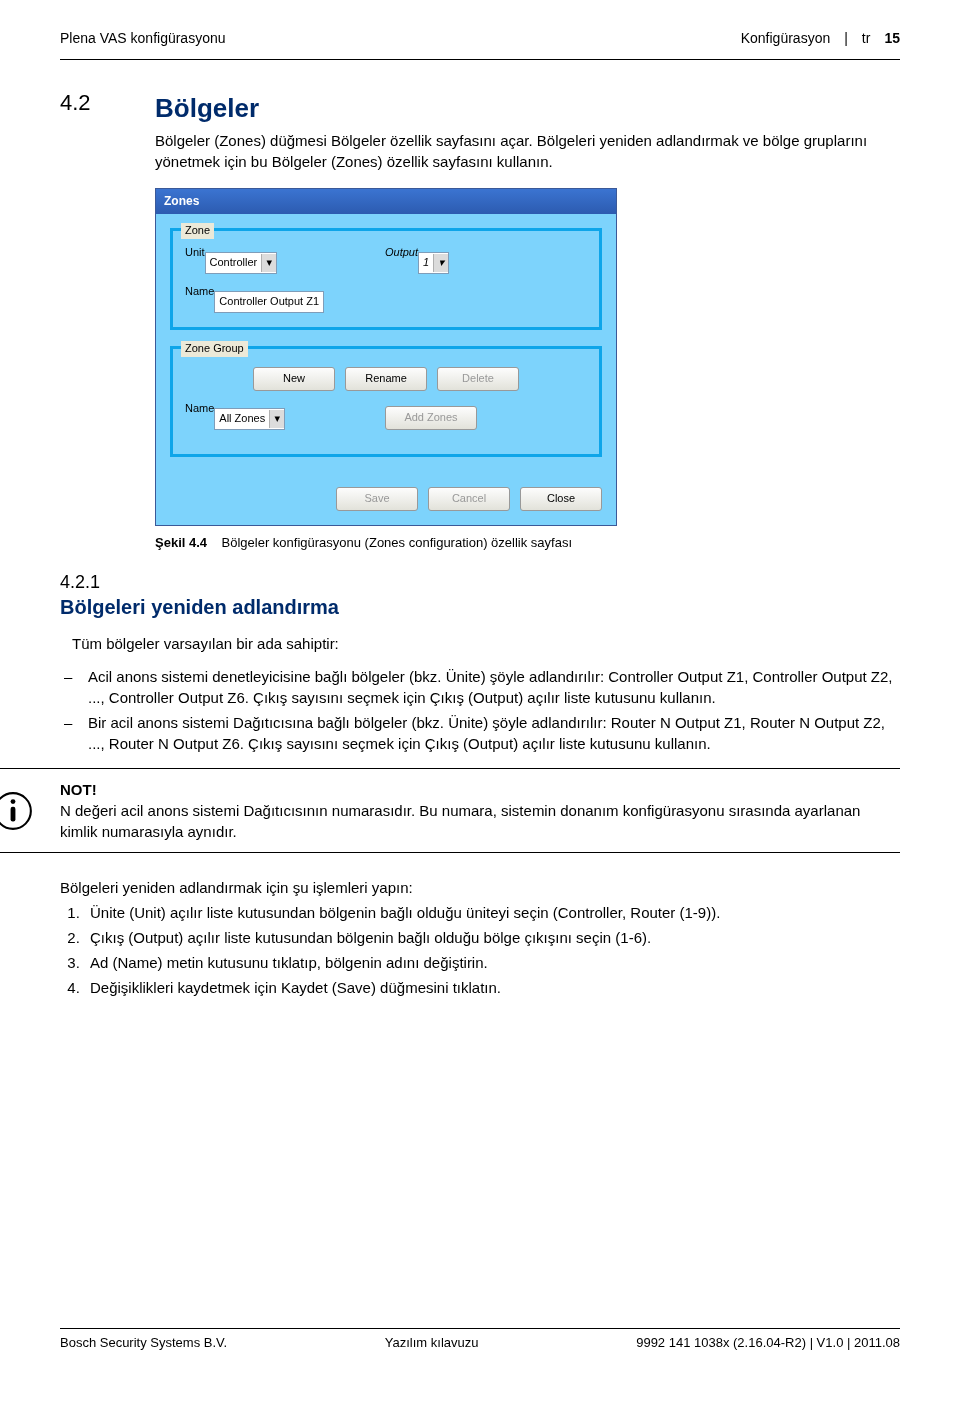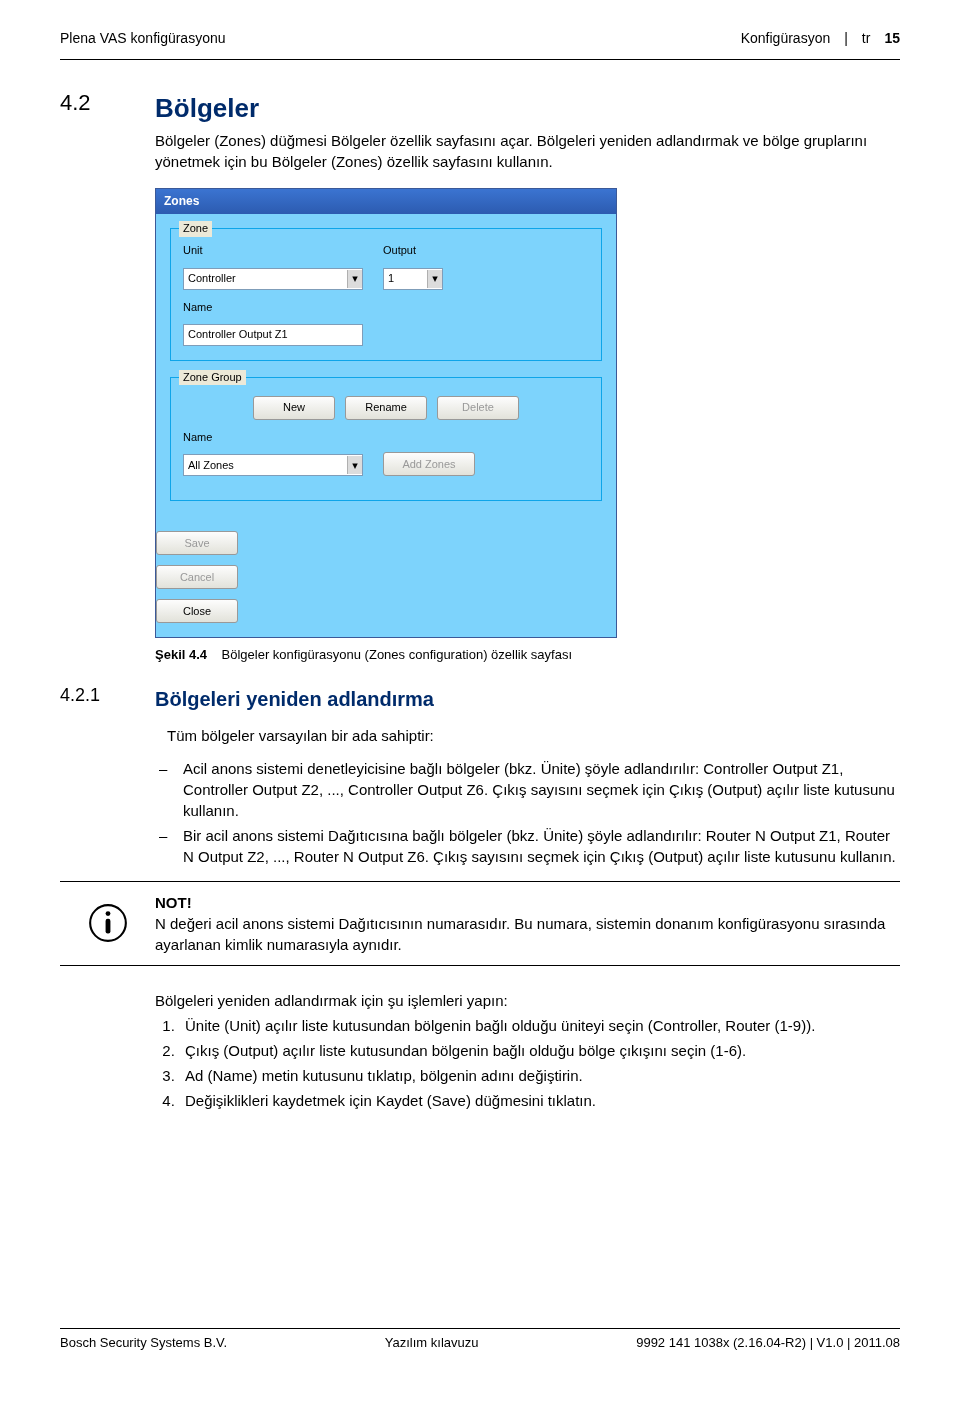--- a/index.html
+++ b/index.html
@@ -89,35 +89,35 @@
   }
   .titlebar {
     background: linear-gradient(#3b74d1, #2c5bb0);
     color: #fff;
     font-weight: bold;
     padding: 4px 8px;
     font-size: 12px;
   }
   .panel { padding: 14px; }
   .groupbox {
-    border: 1px solid #0ea5e9;
+    border: 3px solid #0ea5e9;
     padding: 14px 12px 14px 12px;
     margin-bottom: 16px;
     position: relative;
   }
   .groupbox-title {
     position: absolute;
     top: -8px;
     left: 8px;
     background: #ece9d8;
     padding: 0 4px;
     font-size: 11px;
   }
   .row { display:flex; gap:20px; margin-bottom:10px; align-items:flex-end;}
-  .field { display:flex; flex-direction:column; }
+  .field { display:flex; flex-direction:row; }
   .field label { margin-bottom:2px; font-size:11px; }
   .combo, .txt {
     border:1px solid #7f9db9;
     background:#fff;
     height:18px;
     padding:1px 4px;
     display:flex;
     align-items:center;
     justify-content:space-between;
     font-size:11px;
@@ -131,21 +131,21 @@
   .btnrow { display:flex; gap:10px; justify-content:center; margin:4px 0 10px 0; }
   .btn {
     border:1px solid #999;
     background:linear-gradient(#fdfdfd,#e2e2da);
     width:80px; height:22px;
     display:flex;align-items:center;justify-content:center;
     border-radius:3px;
     font-size:11px;
   }
   .btn.disabled { color:#999; }
-  .bottom-btns { display:flex; gap:10px; justify-content:flex-end; padding:0 14px 14px 0;flex-direction:column;}
+  .bottom-btns { display:flex; gap:10px; justify-content:flex-end; padding:0 14px 14px 0;}
 
   .footer {
     position: absolute;
     bottom: 20px;
     left: 60px;
     right: 60px;
     border-top: 1px solid #000;
     display:flex;
     justify-content:space-between;
     font-size:13px;
@@ -178,21 +178,21 @@
           <div class="groupbox">
             <div class="groupbox-title">Zone</div>
             <div class="row">
               <div class="field" style="width:180px;">
                 <label>Unit</label>
                 <div class="combo">
                   <span>Controller</span>
                   <span class="arrow">▾</span>
                 </div>
               </div>
-              <div class="field" style="width:60px;">
+              <div class="field" style="width:60px;font-style:italic;">
                 <label>Output</label>
                 <div class="combo">
                   <span>1</span>
                   <span class="arrow">▾</span>
                 </div>
               </div>
             </div>
             <div class="field" style="width:180px;">
               <label>Name</label>
               <div class="txt">
@@ -230,21 +230,21 @@
       </div>
 
       <div class="caption">
         <b>Şekil 4.4</b>
         <span>&nbsp;&nbsp;</span>
         <span>Bölgeler konfigürasyonu (Zones configuration) özellik sayfası</span>
       </div>
     </div>
   </div>
 
-  <div class="sec-row" style="margin-top:20px;">
+  <div class="sec-row" style="margin-top:20px;flex-direction:column;">
     <div class="sec-num-sub">4.2.1</div>
     <div class="sec-body">
       <div class="sub-title">Bölgeleri yeniden adlandırma</div>
       <p style="margin:12px;">Tüm bölgeler varsayılan bir ada sahiptir:</p>
       <ul class="dash">
         <li>Acil anons sistemi denetleyicisine bağlı bölgeler (bkz. Ünite) şöyle adlandırılır: Controller Output Z1, Controller Output Z2, ..., Controller Output Z6. Çıkış sayısını seçmek için Çıkış (Output) açılır liste kutusunu kullanın.</li>
         <li>Bir acil anons sistemi Dağıtıcısına bağlı bölgeler (bkz. Ünite) şöyle adlandırılır: Router N Output Z1, Router N Output Z2, ..., Router N Output Z6. Çıkış sayısını seçmek için Çıkış (Output) açılır liste kutusunu kullanın.</li>
       </ul>
 
       <div class="note-box">

